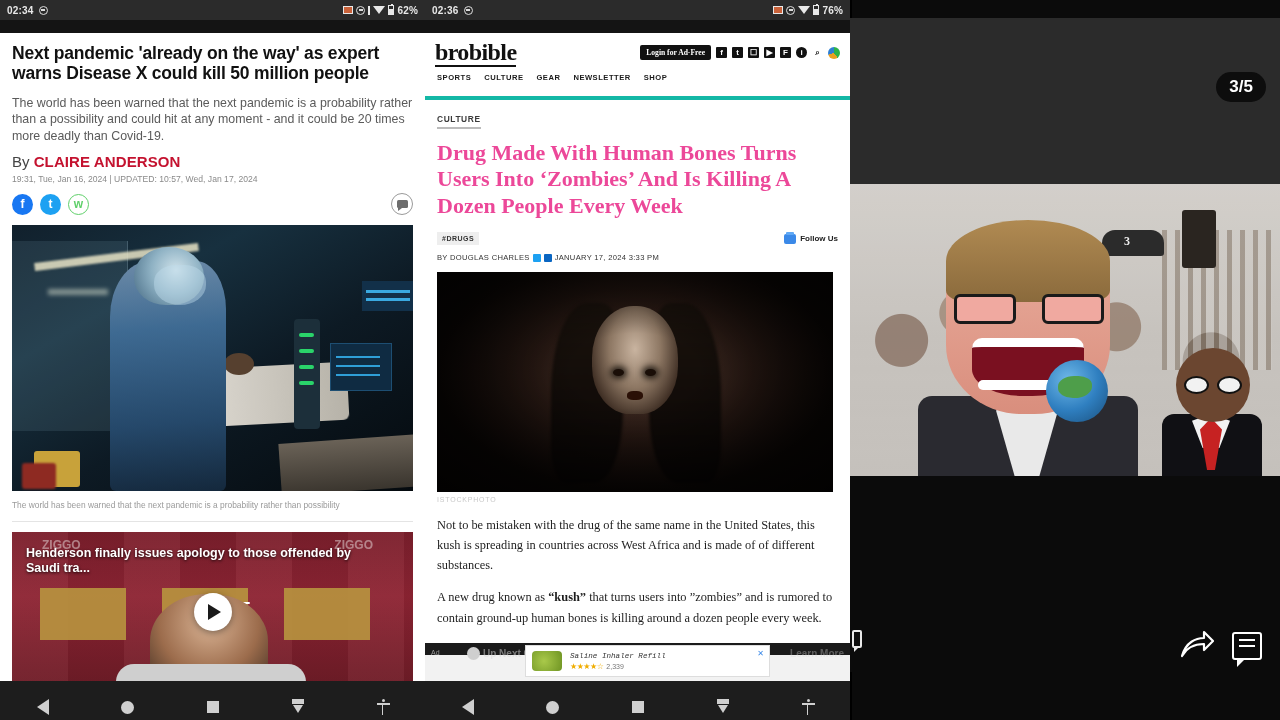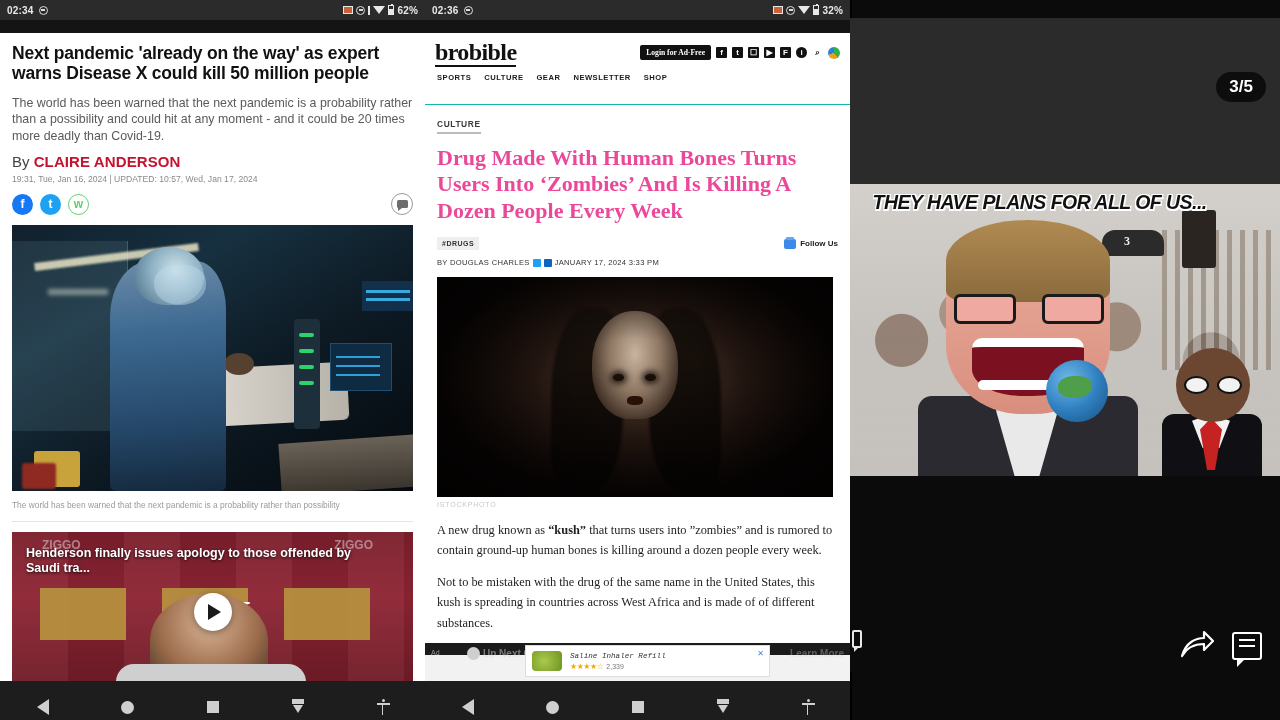--- a/index.html
+++ b/index.html
@@ -102,21 +102,21 @@
   .vid .person { position:absolute; left:138px; top:62px; width:118px; height:98px; background: radial-gradient(circle at 50% 30%, #d9b394 0%, #9c6c4c 55%, #3b2a20 100%); border-radius: 48% 48% 20% 20%; }
   .vid .torso { position:absolute; left:104px; top:132px; width:190px; height:40px; background:#cfcfcf; border-radius:18px 18px 0 0; }
   .vid .ziggo { position:absolute; color:#e9dede; font-weight:800; font-size:12px; opacity:.5; }
   .vid .vtitle { position:absolute; left:14px; top:14px; right:40px; color:#fff; font-size:12.5px; font-weight:700;
     text-shadow: 0 1px 3px rgba(0,0,0,.85); line-height:1.2; }
   .vid .play { position:absolute; left:50%; top:50%; transform:translate(-50%,-50%); width:38px; height:38px; border-radius:50%; background:#fff; display:flex; align-items:center; justify-content:center; box-shadow:0 2px 7px rgba(0,0,0,.4); }
   .vid .play i { width:0;height:0;border-top:8px solid transparent;border-bottom:8px solid transparent;border-left:13px solid #1a1a1a; margin-left:4px; }
 
   
   #phoneMid { left: 425px; width: 425px; }
-  .bb-head { background:#fff; padding: 6px 10px 16px 10px; border-bottom:1px solid #14b8a6; }
+  .bb-head { background:#fff; padding: 6px 10px 8px 10px; border-bottom:4px solid #14b8a6; }
   .bb-top { display:flex; align-items:center; justify-content:space-between; }
   .bb-logo { font-family:"Liberation Serif", serif; font-size: 24px; font-weight: 700; color:#111; letter-spacing:-.6px; position:relative; }
   .bb-logo span { border-bottom: 2.4px solid #111; }
   .bb-actions { display:flex; align-items:center; gap:5px; }
   .bb-login { background:#111; color:#fff; font-size:7.6px; font-weight:700; padding:3px 6px; border-radius:2px; font-family:"Liberation Serif", serif; }
   .bb-ic { width:11px; height:11px; background:#111; display:flex; align-items:center; justify-content:center; color:#fff; font-size:8px; font-weight:700; border-radius:1px; }
   .bb-ic.circ { border-radius:50%; }
   .bb-ic.plain { background:transparent; color:#111; }
   .bb-globe { width:12px; height:12px; border-radius:50%; background: conic-gradient(#2db34a 0 40%, #e8a020 40% 70%, #2d7fd3 70% 100%); }
   .bb-nav { display:flex; gap:13px; padding: 7px 0 6px 2px; }
@@ -331,21 +331,21 @@
     <div class="statusbar">
       <div class="sb-left">
         <span class="sb-clock">02:36</span>
         <span class="dnd"></span>
       </div>
       <div class="sb-right">
         <span class="pic-ico"></span>
         <span class="dnd"></span>
         <span class="wifi-ico"></span>
         <span class="batt"></span>
-        <span class="batt-pct">32%</span>
+        <span class="batt-pct">76%</span>
       </div>
     </div>
 
     <div class="screen">
 
       <div class="bb-head">
         <div class="bb-top">
           <div class="bb-logo"><span>brobible</span></div>
           <div class="bb-actions">
             <div class="bb-login">Login for Ad-Free</div>
@@ -391,23 +391,23 @@
           <div class="hairL"></div>
           <div class="hairR"></div>
           <div class="face"></div>
           <div class="eye eyeL"></div>
           <div class="eye eyeR"></div>
           <div class="mouth"></div>
           <div class="vig"></div>
         </div>
         <div class="bb-credit">ISTOCKPHOTO</div>
 
+        <div class="bb-p">Not to be mistaken with the drug of the same name in the United States, this kush is spreading in countries across West Africa and is made of of different substances.</div>
+
         <div class="bb-p"><span>A new drug known as </span><b>“kush”</b><span> that turns users into ”zombies” and is rumored to contain ground-up human bones is killing around a dozen people every week.</span></div>
-
-        <div class="bb-p">Not to be mistaken with the drug of the same name in the United States, this kush is spreading in countries across West Africa and is made of of different substances.</div>
       </div>
 
       <div class="bb-ad">
         <div class="card"></div>
         <div class="lbl">Ad</div>
         <div class="gcirc"></div>
         <div class="upnext">Up Next Google Nest...</div>
         <div class="more">Learn More</div>
         <div class="bb-adbox">
           <div class="pimg"></div>
@@ -449,23 +449,20 @@
     <div class="pl-topbar"></div>
     <div class="pl-strip"></div>
     <div class="pl-badge">3/5</div>
 
     <div class="pl-video">
       <div class="crowd"></div>
       <div class="bars"></div>
       <div class="speaker"></div>
       <div class="cap3"></div>
 
-      <div class="pl-meme">
-        <span>THEY HAVE PLANS FOR ALL OF US...</span>
-      </div>
 
       <div class="pl-gates">
         <div class="suit"></div>
         <div class="shirt"></div>
         <div class="face2"></div>
         <div class="hair"></div>
         <div class="glasses">
             <i class="l"></i>
             <i class="r"></i>
           </div>

